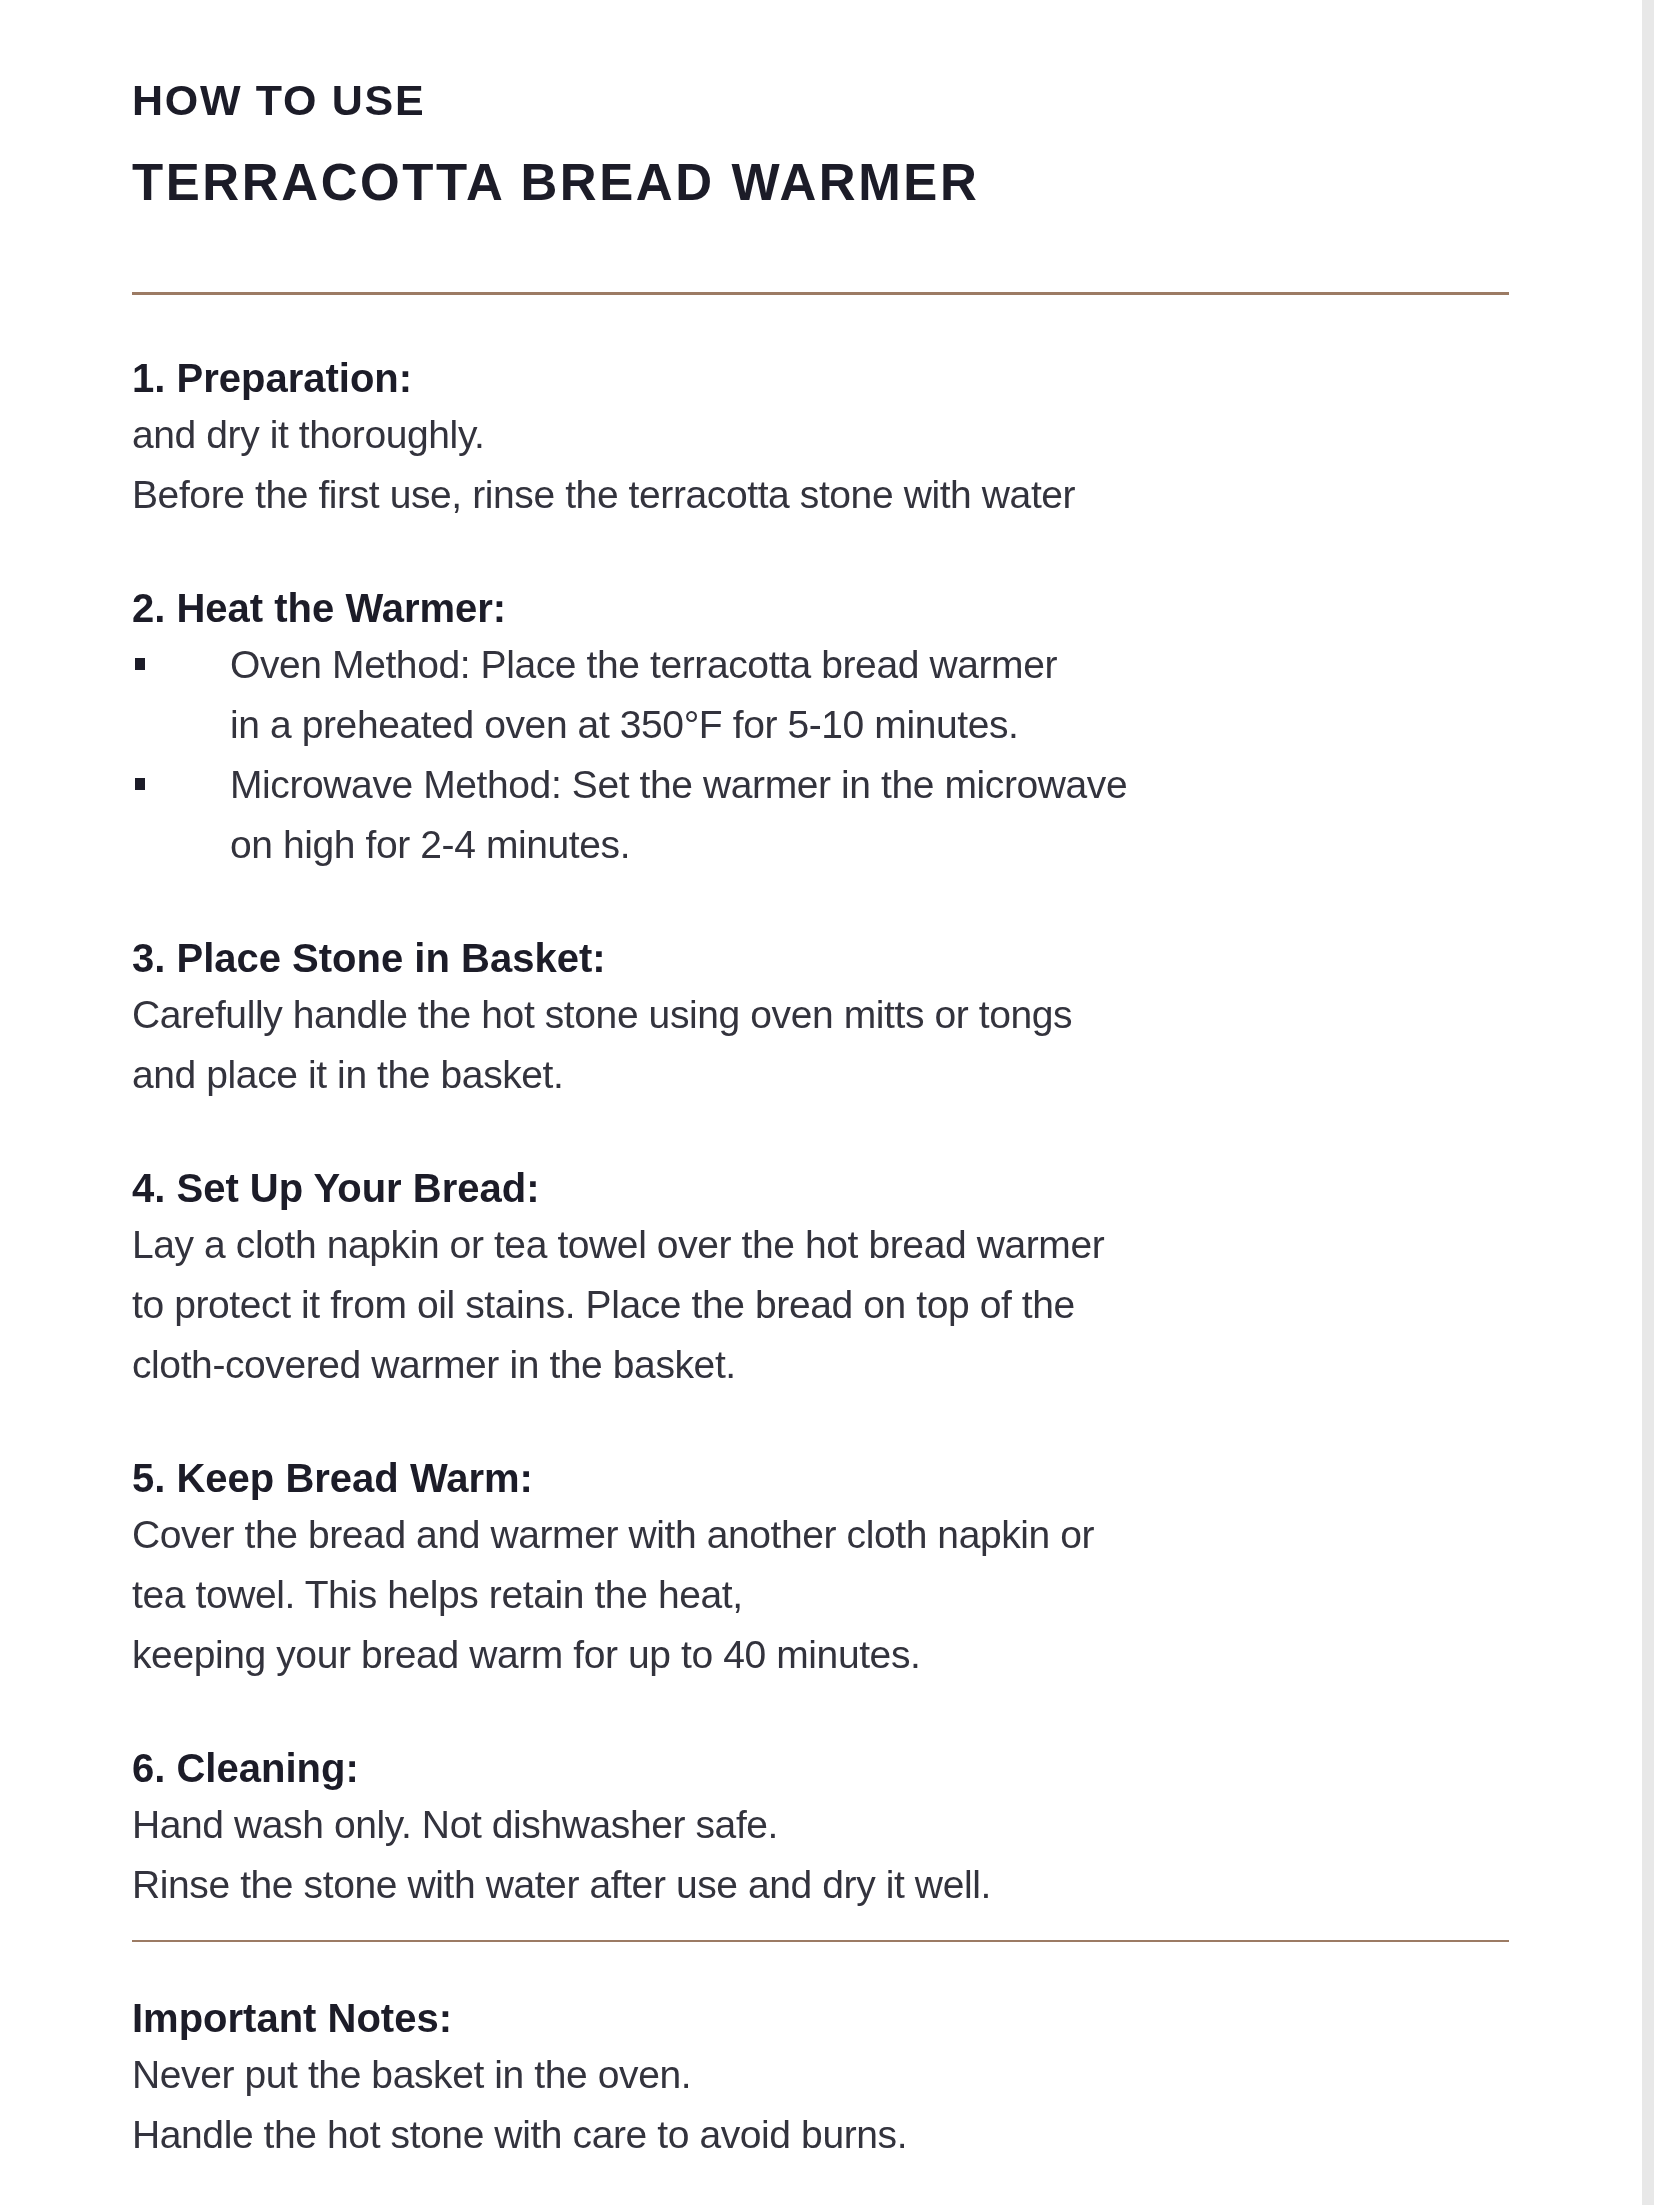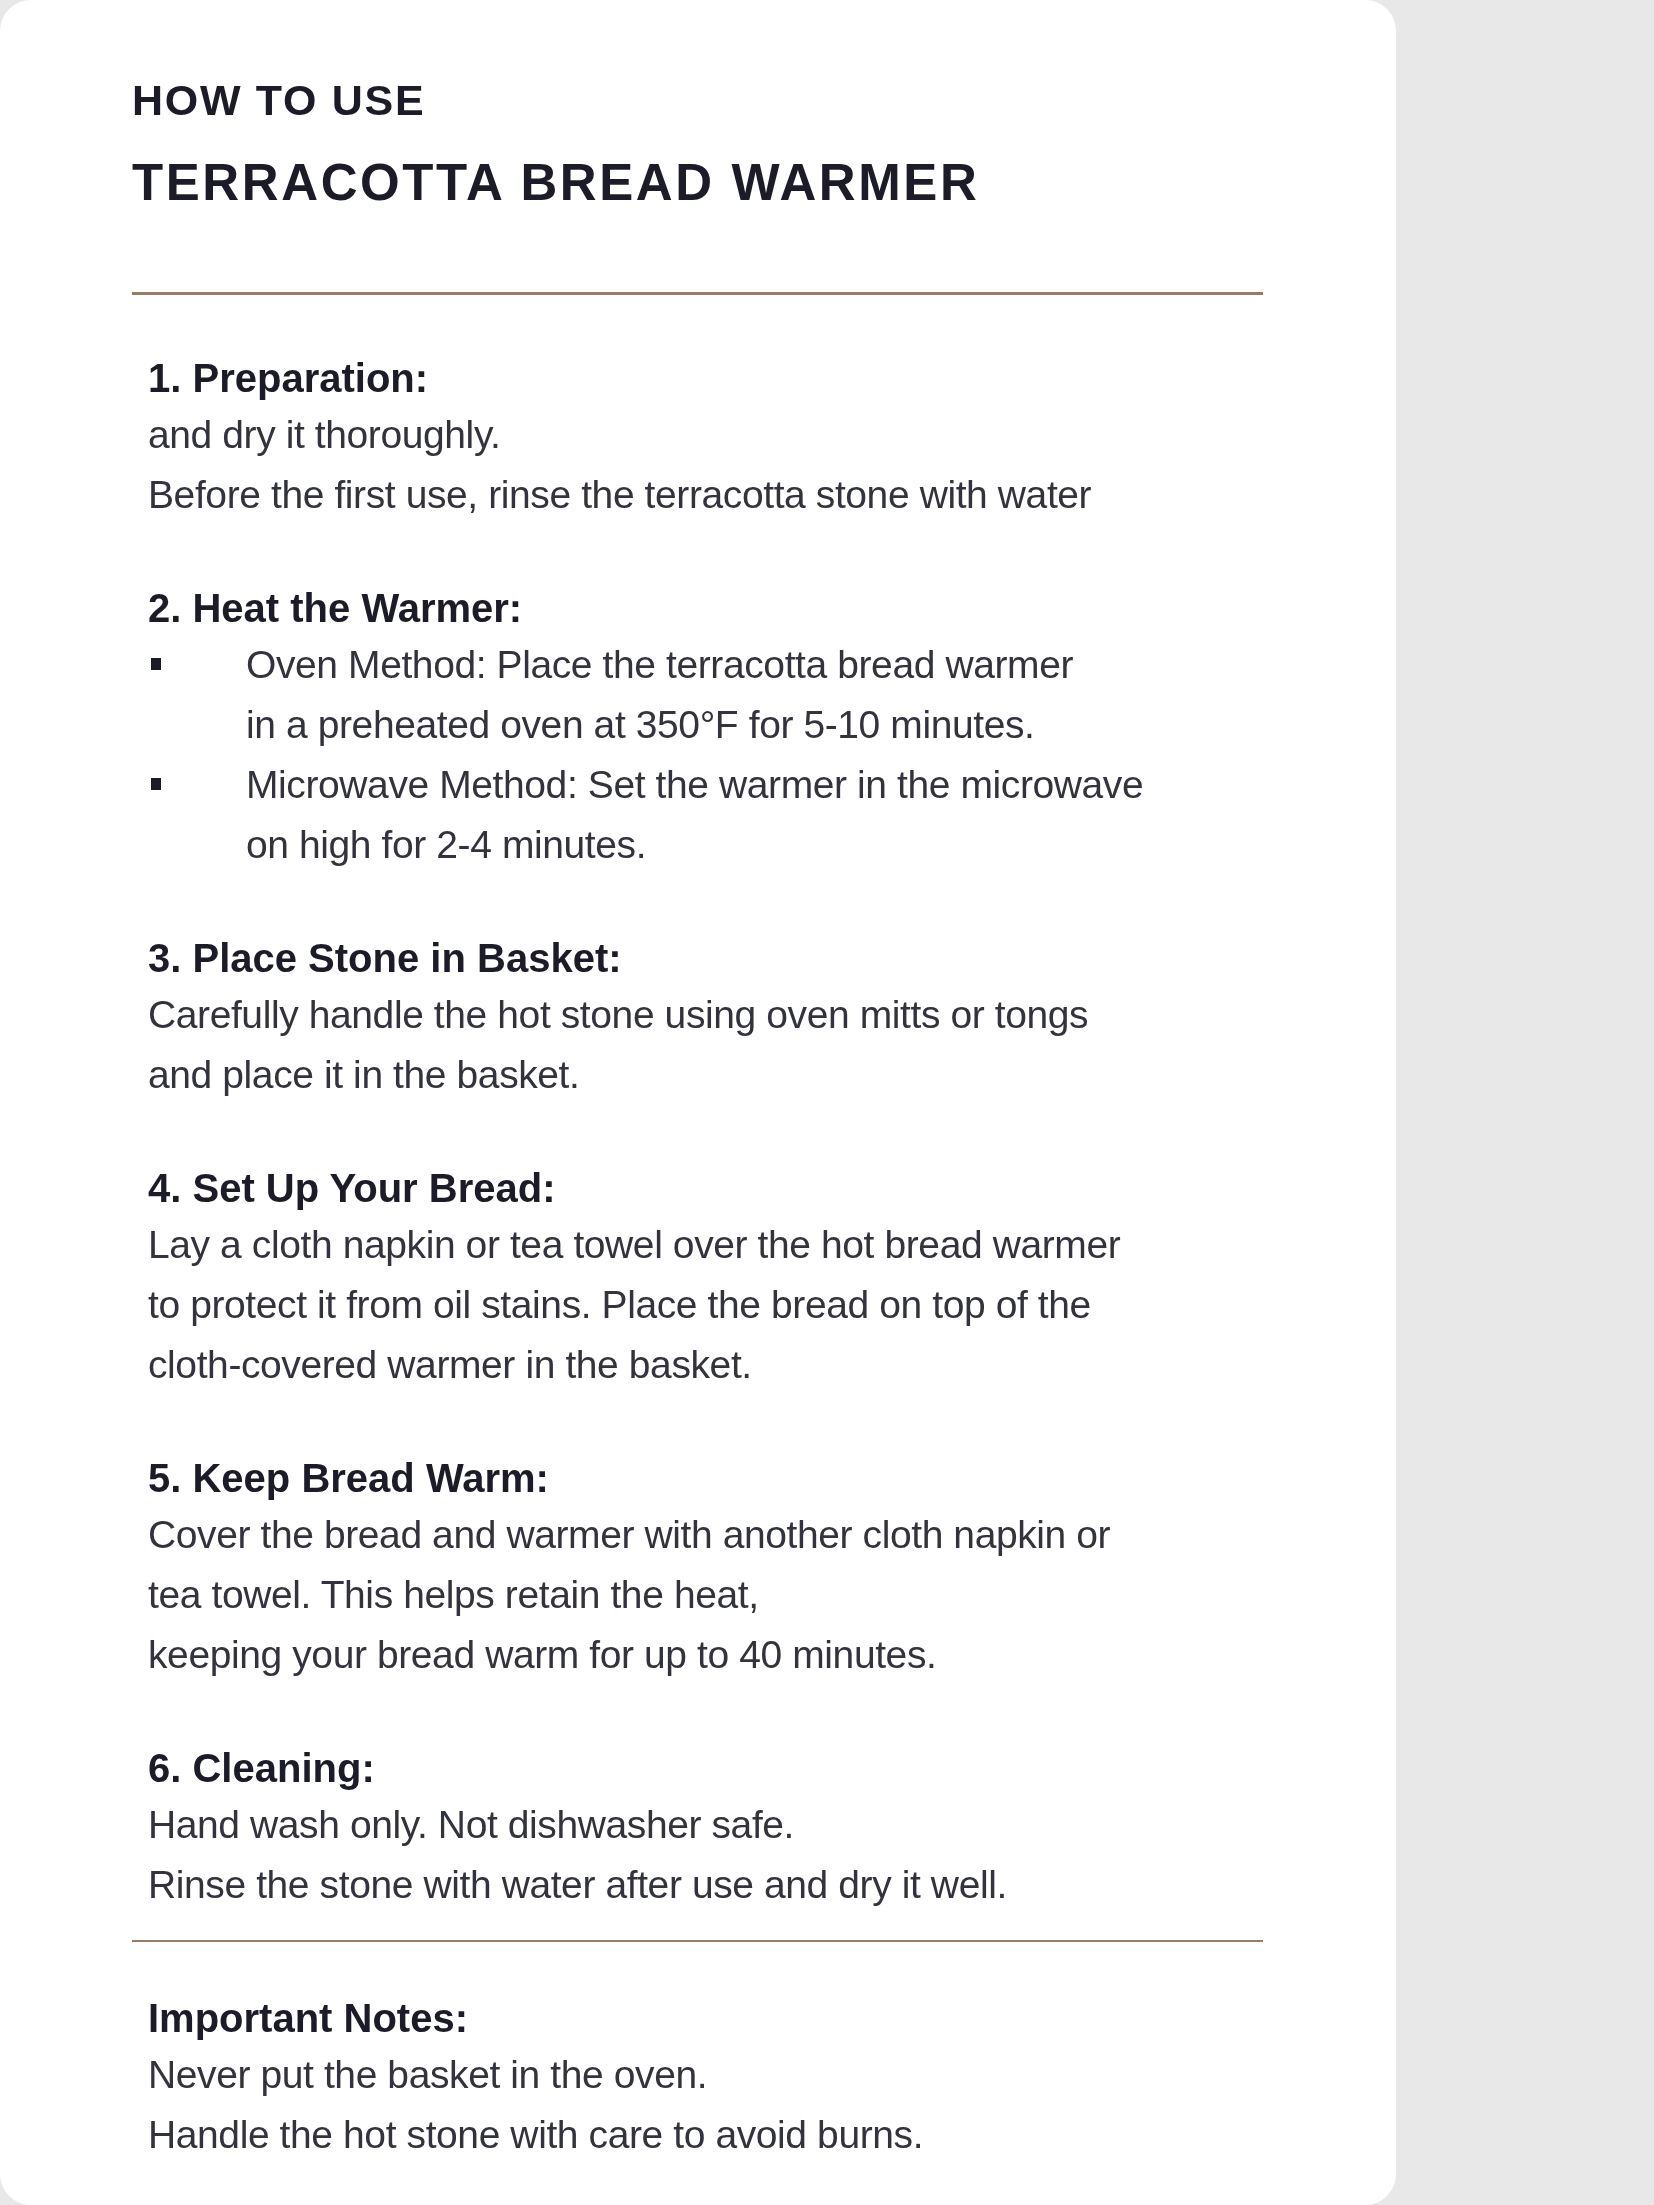--- a/index.html
+++ b/index.html
@@ -4,27 +4,26 @@
 <style>
   :root {
     --background: #ffffff;
     --heading-text: #1c1c28;
     --body-text: #33333d;
     --divider: #9c7b64;
   }
   * { margin: 0; padding: 0; box-sizing: border-box; }
   html, body { background: #e8e8e8; }
   .page {
-    width: 1396px;
+    width: 1642px;
     height: 2205px;
     background: var(--background);
     font-family: "Liberation Sans", "DejaVu Sans", sans-serif;
     overflow: hidden;
     position: relative;
-    border-radius: 31px;
   }
   .content {
     padding: 75px 133px 0 132px;
   }
   .eyebrow {
     font-size: 43px;
     line-height: 51px;
     font-weight: 700;
     letter-spacing: 1.7px;
     color: var(--heading-text);
@@ -40,21 +39,21 @@
     white-space: nowrap;
   }
   .divider {
     height: 2.6px;
     background: var(--divider);
     border: none;
     width: 100%;
   }
   .divider-1 { margin-top: 68px; }
   .divider-2 { margin-top: 25px; }
-  .sec { margin-top: 56px; margin-left: 16px; }
+  .sec { margin-top: 56px; }
   .sec.notes { margin-top: 49px; }
   .sec h2 {
     font-size: 40px;
     line-height: 54px;
     font-weight: 700;
     color: var(--heading-text);
     white-space: nowrap;
   }
   .line {
     font-size: 39px;

